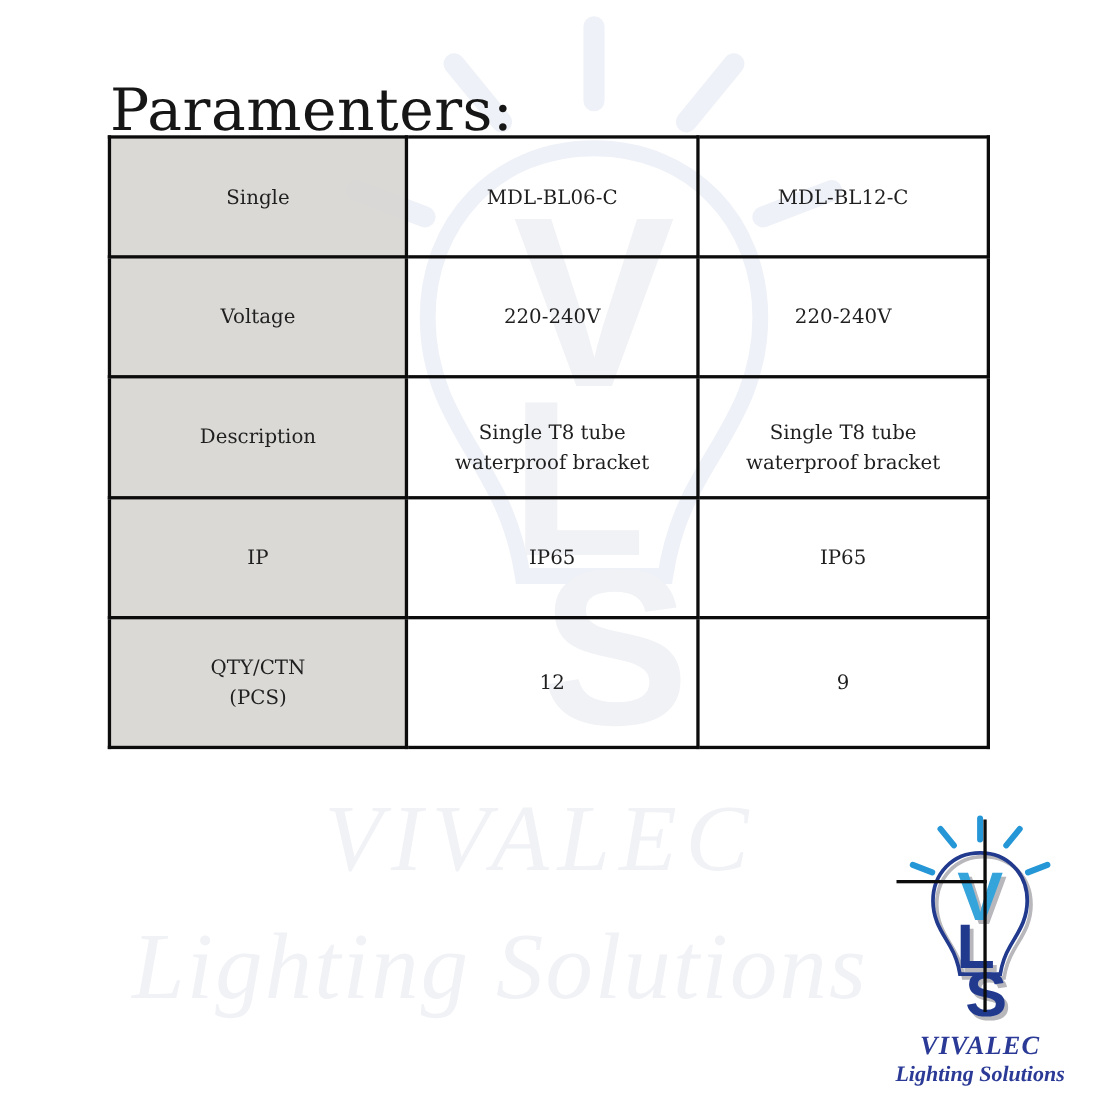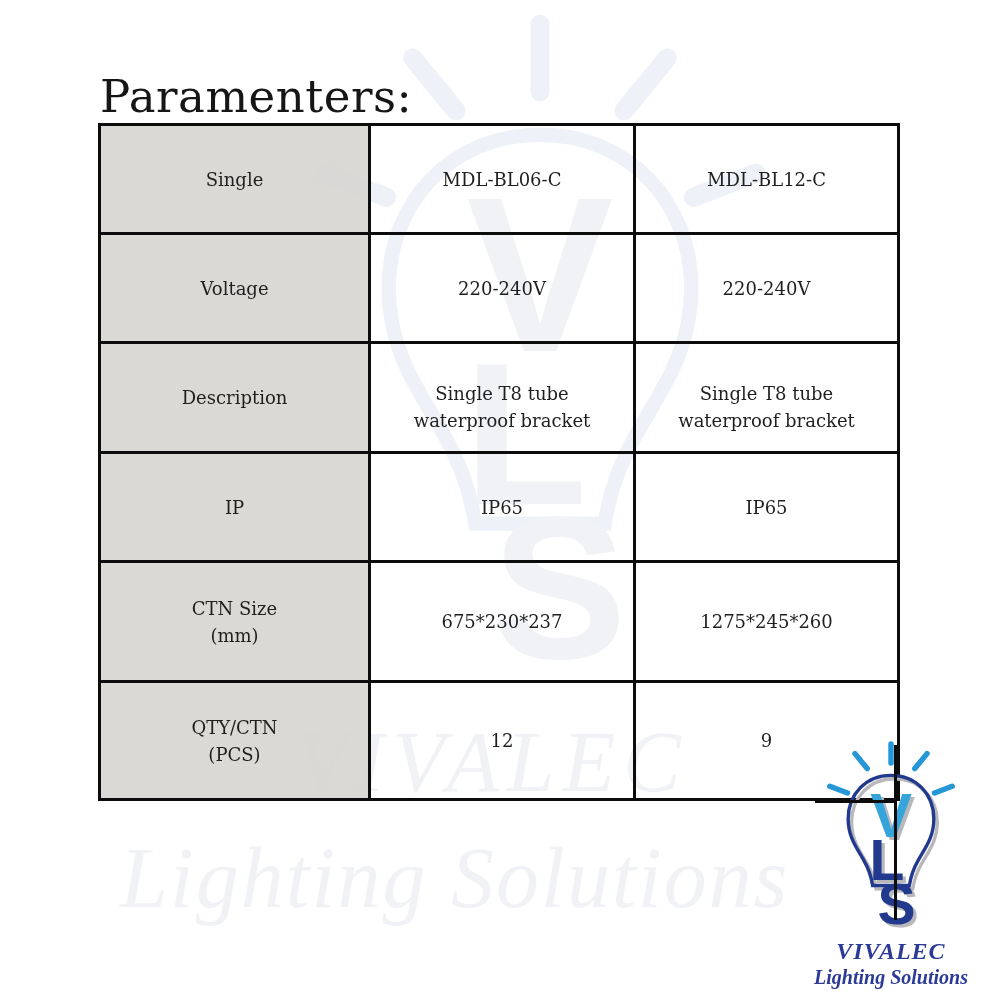--- a/index.html
+++ b/index.html
@@ -5,21 +5,21 @@
   html,body{margin:0;padding:0;}
   body{
     width:1000px;height:1000px;position:relative;overflow:hidden;
     background:#ffffff;
     font-family:"DejaVu Serif","Liberation Serif",serif;
     color:#1c1c1c;
   }
   
   .page-title{
     position:absolute;left:100px;top:70px;
-    font-size:45px;letter-spacing:.5px;color:#161616;z-index:2;
+    font-size:53px;letter-spacing:.5px;color:#161616;z-index:2;
   }
   
   .wm-logo{position:absolute;left:300px;top:10px;width:480px;z-index:0;}
   .wm-text{
     position:absolute;z-index:0;color:#f1f2f6;
     font-family:"Liberation Serif",serif;font-style:italic;white-space:nowrap;
   }
   .wm-brand{left:295px;top:712px;font-size:86px;letter-spacing:8px;}
   .wm-tagline{left:120px;top:828px;font-size:86px;letter-spacing:2px;}
   
@@ -112,28 +112,20 @@
       <td class="val-cell"><span class="val narrow">Single T8 tube waterproof bracket</span></td>
     </tr>
     <tr class="r4">
       <td class="label-cell">
         <span class="lbl">IP</span>
         <span class="lbl"></span>
       </td>
       <td class="val-cell"><span class="val">IP65</span></td>
       <td class="val-cell"><span class="val">IP65</span></td>
     </tr>
-    <tr class="r6">
-      <td class="label-cell">
-        <span class="lbl">CTN Size</span>
-        <span class="lbl">(mm)</span>
-      </td>
-      <td class="val-cell"><span class="val">675*230*237</span></td>
-      <td class="val-cell"><span class="val">1275*245*260</span></td>
-    </tr>
     <tr class="r7">
       <td class="label-cell">
         <span class="lbl">QTY/CTN</span>
         <span class="lbl">(PCS)</span>
       </td>
       <td class="val-cell"><span class="val">12</span></td>
       <td class="val-cell"><span class="val">9</span></td>
     </tr>
   </tbody>
 </table>

